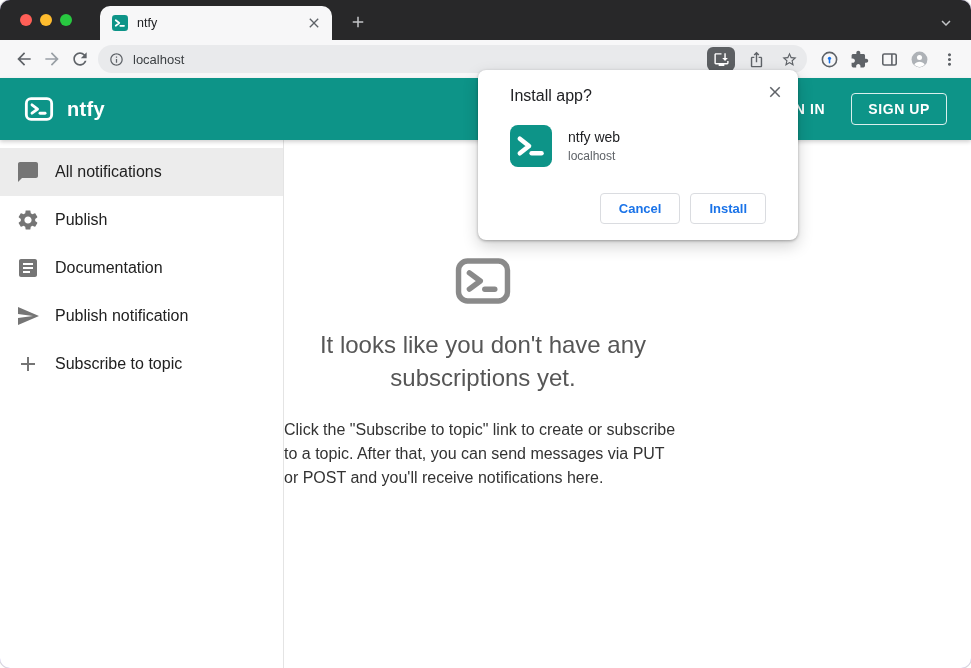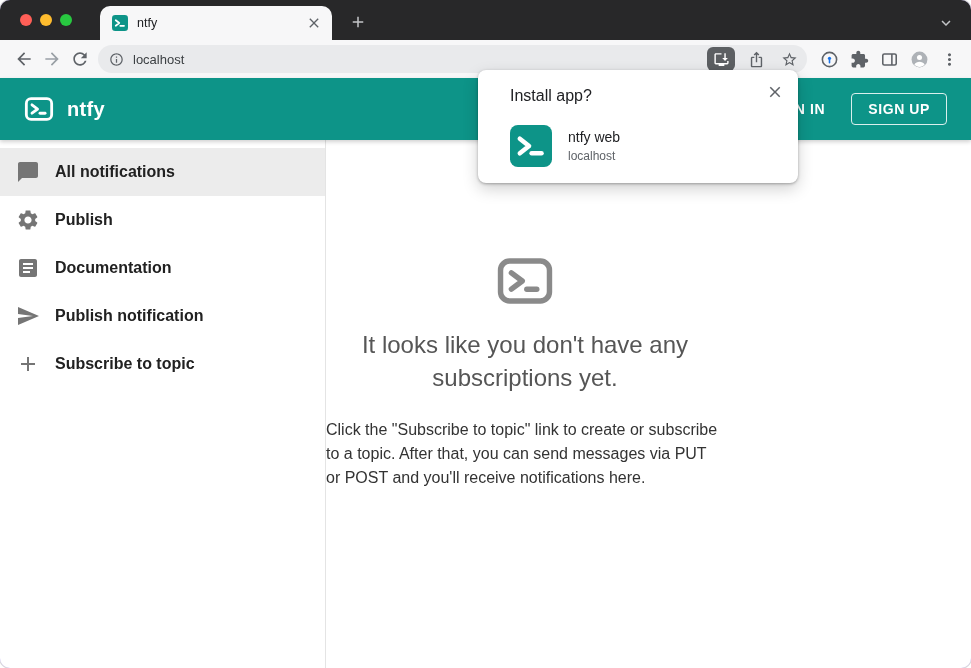--- a/index.html
+++ b/index.html
@@ -152,25 +152,24 @@
     font-size: 14px; font-weight: bold; letter-spacing: .6px;
     border: 1px solid rgba(255,255,255,.85);
     border-radius: 4px;
     padding: 7px 16px;
     cursor: pointer; white-space: nowrap;
   }
 
   
   .app-body { display: flex; flex: 1; min-height: 0; background: #fff; }
   .sidebar {
-    width: 326px;
+    width: 284px;
     border-right: 1px solid #e4e4e4;
     padding-top: 8px;
     flex: 0 0 auto;
-    font-weight: bold;
   }
   .side-item {
     height: 48px;
     display: flex;
     align-items: center;
     padding: 0 16px;
     cursor: pointer;
   }
   .side-item.selected { background: #ececec; }
   .side-item .s-ic { width: 24px; height: 24px; color: #757575; display: flex; flex: 0 0 auto; }
@@ -437,15 +436,19 @@
             <rect width="64" height="64" rx="12" fill="#0d9488"></rect>
             <path d="M15 21l14 11-14 11" stroke="#fff" stroke-width="7" fill="none" stroke-linecap="round" stroke-linejoin="round"></path>
             <path d="M33 43h15" stroke="#fff" stroke-width="7" stroke-linecap="round"></path>
           </svg>
       </span>
       <div>
         <div class="dlg-app-name">ntfy web</div>
         <div class="dlg-app-origin">localhost</div>
       </div>
     </div>
+    <div class="dlg-actions">
+      <button class="dlg-btn">Cancel</button>
+      <button class="dlg-btn">Install</button>
+    </div>
   </div>
 
 </div>
 
 </body></html>

